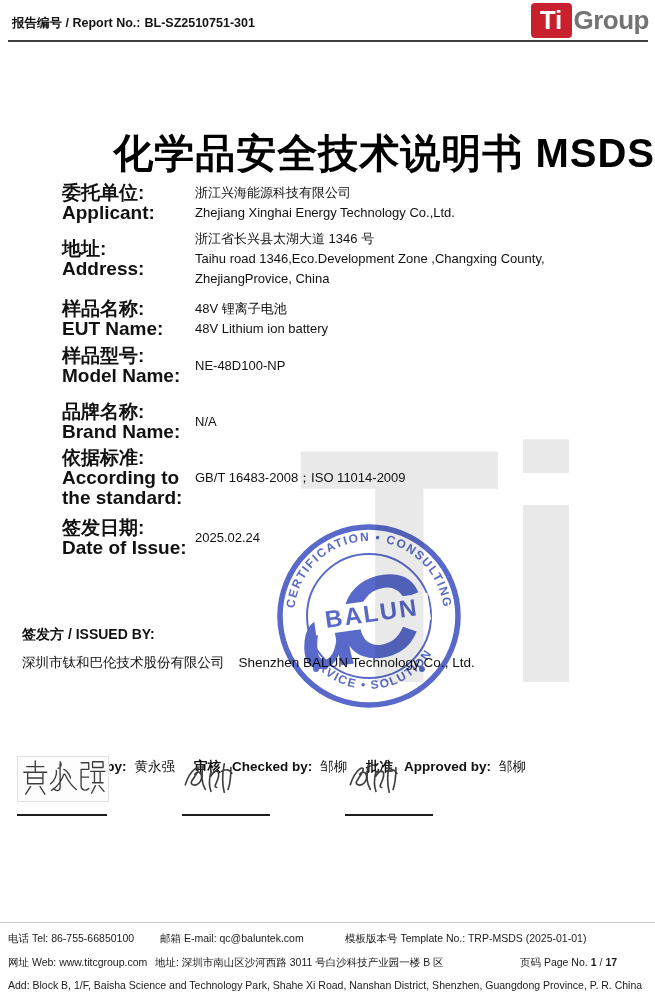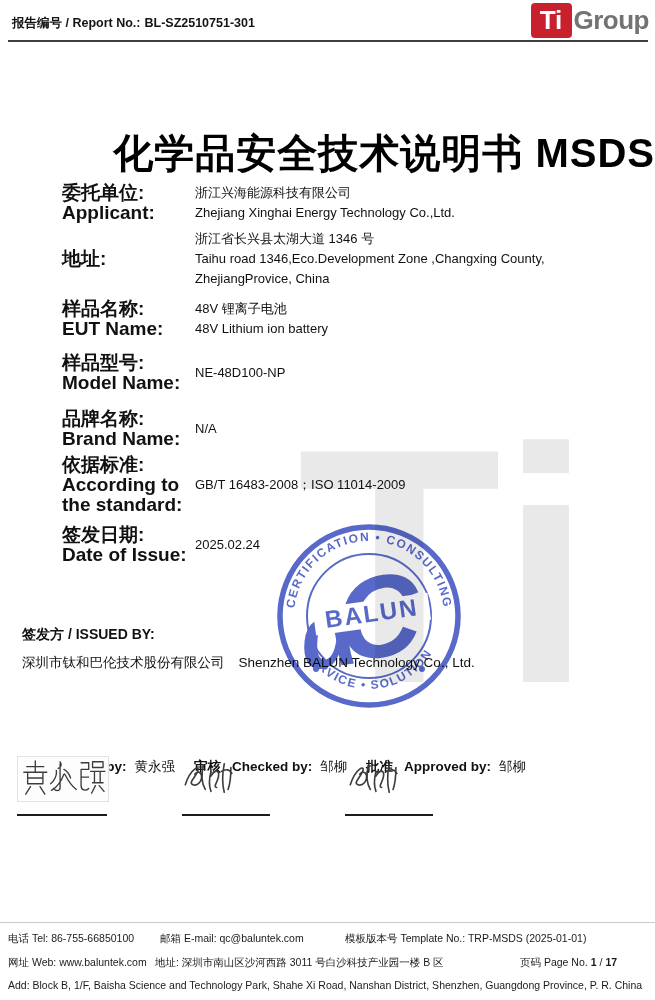--- a/index.html
+++ b/index.html
@@ -22,21 +22,21 @@
   .content{position:relative;z-index:1;}
   
   .title{position:absolute;top:126px;left:0;right:0;text-align:right;
     font-size:40px;font-weight:900;color:#000;letter-spacing:1px;}
   
   .fields{position:absolute;top:183px;left:62px;right:28px;}
   .frow{display:flex;align-items:center;}
   .flabel{width:133px;flex:none;font-weight:bold;font-size:19px;line-height:20px;color:#111;}
   .fvalue{flex:1;font-size:13px;line-height:20px;color:#111;}
   .frow.m6{margin-bottom:6px;} .frow.m10{margin-bottom:10px;}
-  .frow.m14{margin-bottom:14px;} .frow.m16{margin-bottom:16px;}
+  .frow.m14{margin-bottom:7px;} .frow.m16{margin-bottom:16px;}
   
   .stamp{position:absolute;left:274px;top:521px;z-index:2;mix-blend-mode:multiply;opacity:.92;}
   .stamp text{font-family:"Liberation Sans","DejaVu Sans",sans-serif;}
   .ring-text{font-size:12px;font-weight:bold;letter-spacing:1.5px;fill:#4a5cc5;}
   
   .issued-label{position:absolute;top:626px;left:22px;font-size:14px;font-weight:bold;}
   .company-line{position:absolute;top:654px;left:22px;font-size:13.5px;}
   .company-line .cn{margin-right:14px;}
   
   .approvals{position:absolute;top:711px;left:0;right:0;height:20px;font-size:13.5px;}
@@ -91,20 +91,21 @@
         </div>
         <div class="fvalue">
           <div>浙江兴海能源科技有限公司</div>
           <div>Zhejiang Xinghai Energy Technology Co.,Ltd.</div>
         </div>
       </div>
 
       <div class="frow m10">
         <div class="flabel">
           <div>地址:</div>
+          <div>Address:</div>
         </div>
         <div class="fvalue">
           <div>浙江省长兴县太湖大道 1346 号</div>
           <div>Taihu road 1346,Eco.Development Zone ,Changxing County,</div>
           <div>ZhejiangProvice, China</div>
         </div>
       </div>
 
       <div class="frow m14">
         <div class="flabel">
@@ -201,21 +202,21 @@
       </svg>
     </div>
     <div class="sigline l1"></div>
     <div class="sigline l2"></div>
     <div class="sigline l3"></div>
 
     <div class="ftr-rule"></div>
     <div class="ftr f-tel">电话 Tel: 86-755-66850100</div>
     <div class="ftr f-email">邮箱 E-mail: qc@baluntek.com</div>
     <div class="ftr f-template">模板版本号 Template No.: TRP-MSDS (2025-01-01)</div>
-    <div class="ftr f-web">网址 Web: www.baluntek.com</div>
+    <div class="ftr f-web">网址 Web: www.titcgroup.com</div>
     <div class="ftr f-addr-cn">地址: 深圳市南山区沙河西路 3011 号白沙科技产业园一楼 B 区</div>
     <div class="ftr f-page">
       <span>页码 Page No.</span><span class="num">1</span><span>/</span><span class="num">17</span>
     </div>
     <div class="ftr f-addr-en">Add: Block B, 1/F, Baisha Science and Technology Park, Shahe Xi Road, Nanshan District, Shenzhen, Guangdong Province, P. R. China</div>
   </div>
 
   <svg class="stamp" width="190" height="190" viewBox="0 0 190 190">
     <defs>
       <path id="arcTop" d="M 20 95 A 75 75 0 0 1 170 95"></path>

